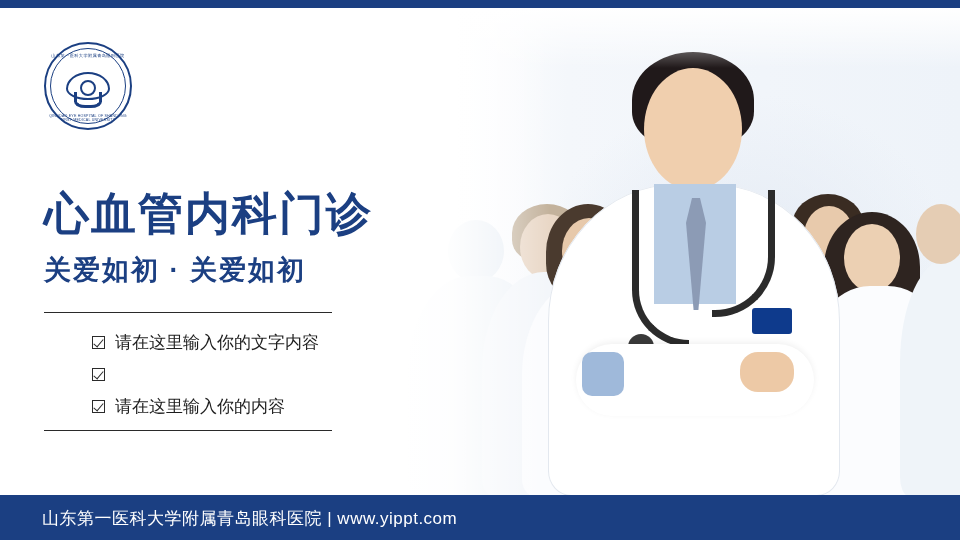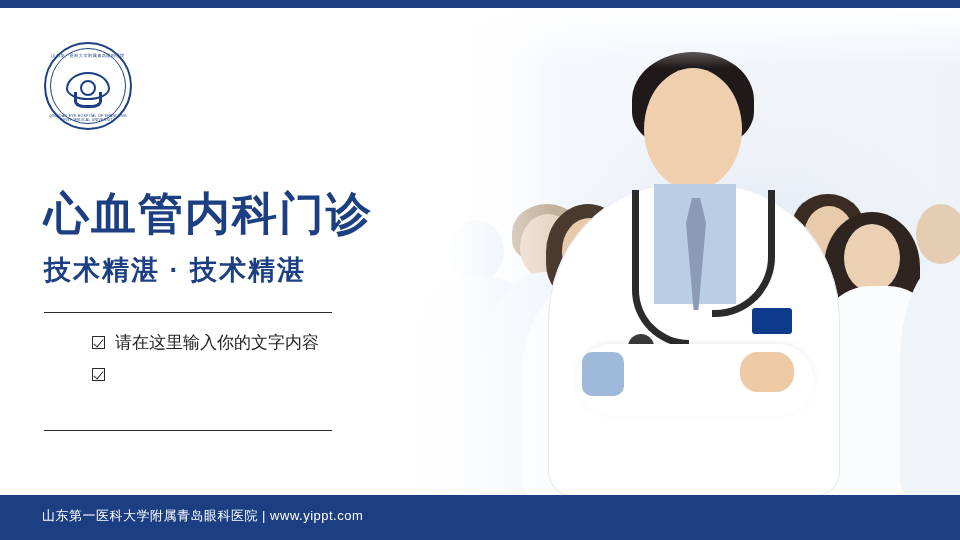--- a/index.html
+++ b/index.html
@@ -26,21 +26,21 @@
   .bottom-bar {
     position: absolute;
     left: 0; bottom: 0;
     width: 960px; height: 45px;
     background: #1b3f82;
   }
   .bottom-bar .footer-text {
     position: absolute;
     left: 42px; top: 12px;
     color: #ffffff;
-    font-size: 13px;
+    font-size: 17px;
     letter-spacing: 0.5px;
     white-space: nowrap;
   }
 
   
   .logo {
     position: absolute;
     left: 44px; top: 42px;
     width: 92px; height: 92px;
   }
@@ -268,32 +268,36 @@
     <div class="ring-outer"></div>
     <div class="ring-inner"></div>
     <div class="arc-text-top">山东第一医科大学附属青岛眼科医院</div>
     <div class="eye"></div>
     <div class="pupil"></div>
     <div class="hand"></div>
     <div class="arc-text-bottom">QINGDAO EYE HOSPITAL OF SHANDONG FIRST MEDICAL UNIVERSITY</div>
   </div>
 
   <div class="title">心血管内科门诊</div>
-  <div class="subtitle">技术精湛 · 技术精湛</div>
+  <div class="subtitle">关爱如初 · 关爱如初</div>
 
   <div class="divider-top"></div>
 
   <div class="bullets">
     <div class="bullet-row">
       <span class="bullet-box"></span>
       <span class="bullet-text">请在这里输入你的文字内容</span>
     </div>
     <div class="bullet-row">
       <span class="bullet-box"></span>
     </div>
+    <div class="bullet-row">
+      <span class="bullet-box"></span>
+      <span class="bullet-text">请在这里输入你的内容</span>
+    </div>
   </div>
 
   <div class="divider-bottom"></div>
 
   <div class="bottom-bar">
     <div class="footer-text">山东第一医科大学附属青岛眼科医院 | www.yippt.com</div>
   </div>
 
 </div>
 

